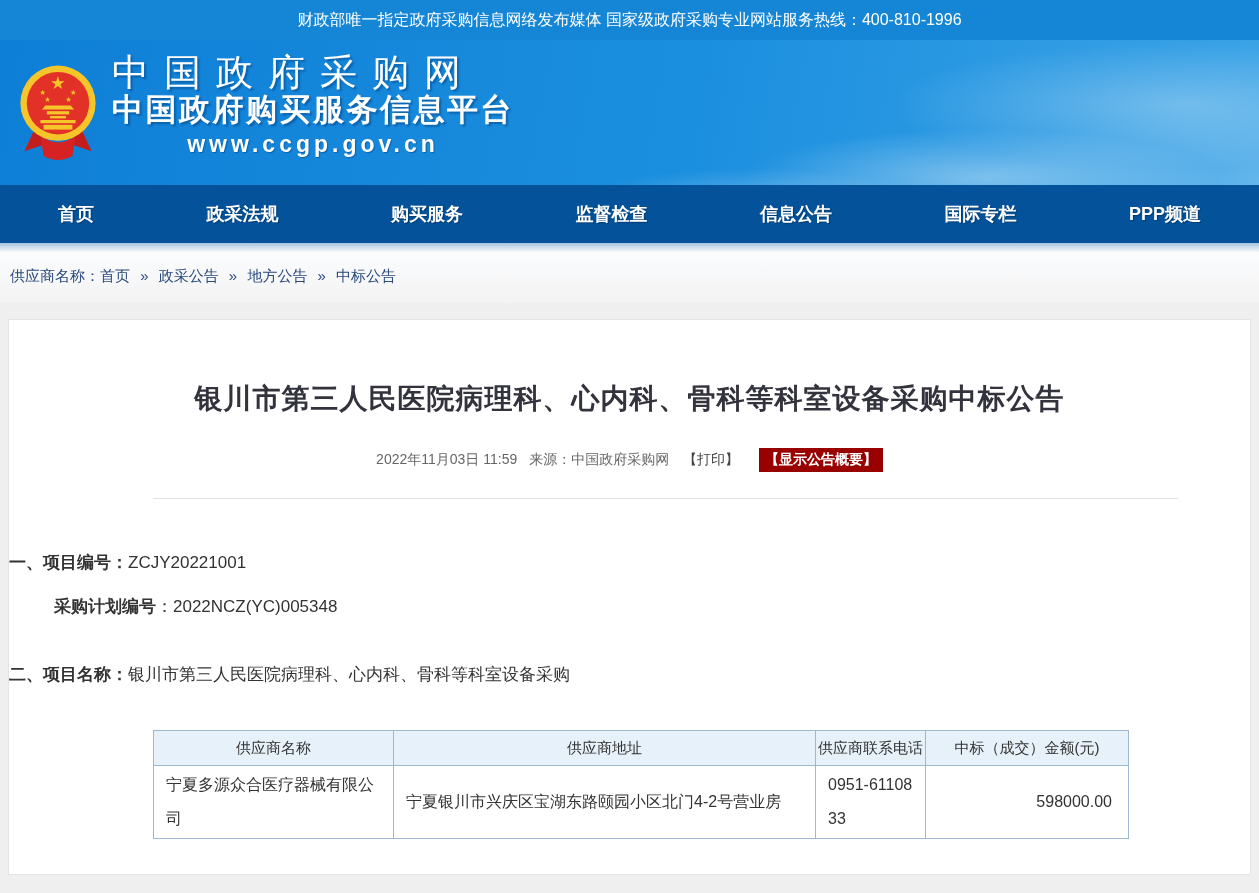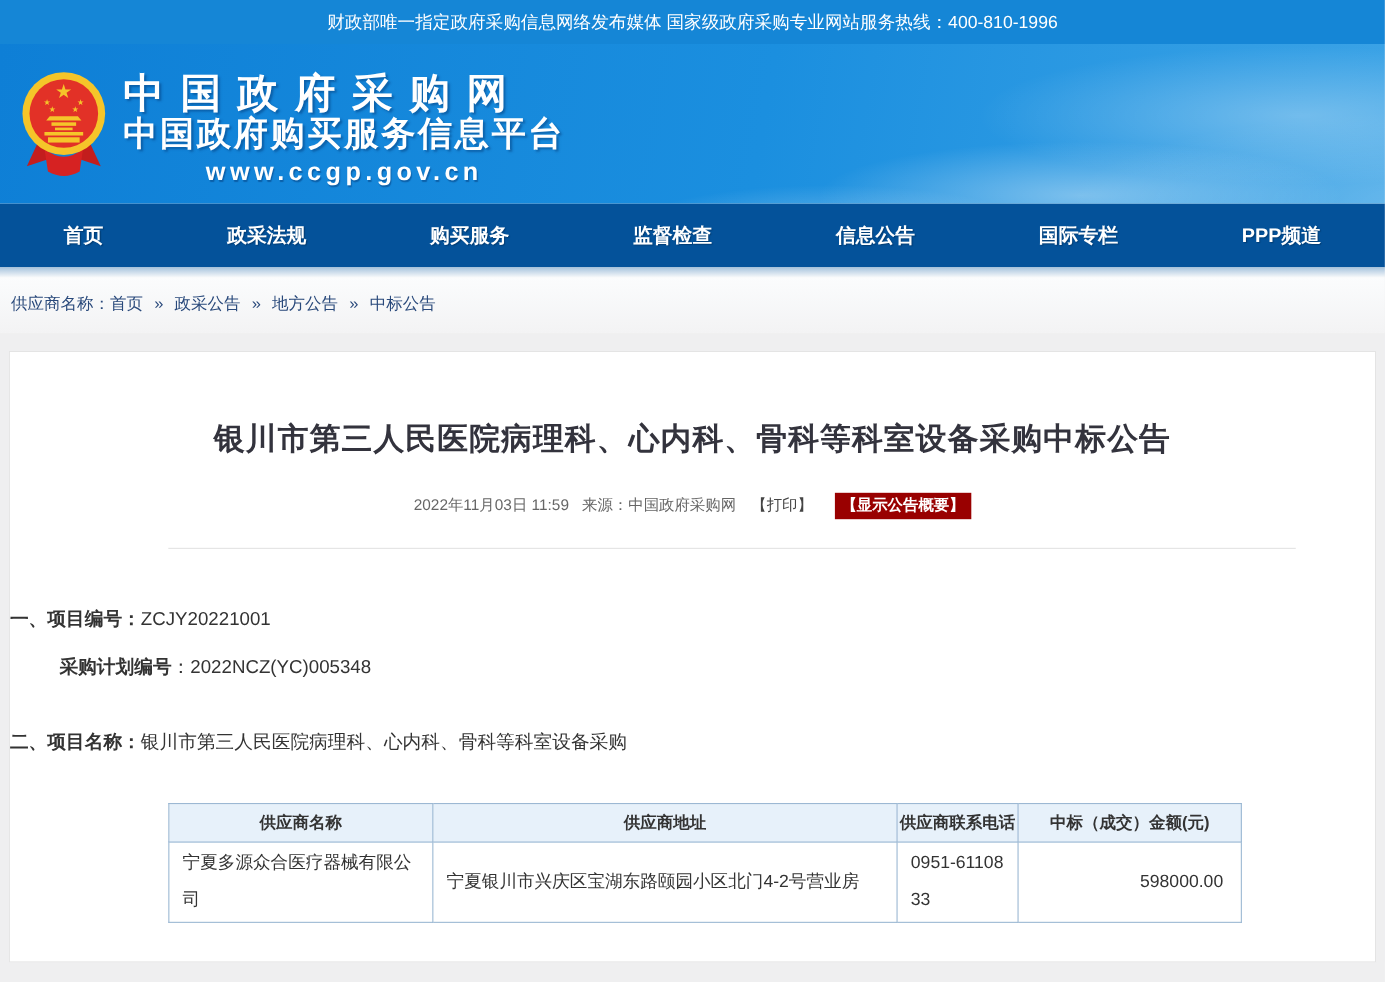--- a/index.html
+++ b/index.html
@@ -19,22 +19,22 @@
     background:
       radial-gradient(ellipse 340px 70px at 78% 95%, rgba(255,255,255,.38), rgba(255,255,255,0) 70%),
       radial-gradient(ellipse 420px 90px at 94% 45%, rgba(255,255,255,.30), rgba(255,255,255,0) 70%),
       radial-gradient(ellipse 260px 55px at 60% 115%, rgba(255,255,255,.30), rgba(255,255,255,0) 70%),
       radial-gradient(ellipse 500px 120px at 105% 100%, rgba(255,255,255,.25), rgba(255,255,255,0) 70%),
       linear-gradient(100deg,#0e7fd6 0%,#1b8fdf 55%,#3ba3e6 100%);
   }
   .logo-row { position:absolute; left:18px; top:12px; display:flex; align-items:flex-start; }
   .emblem { width:80px; height:120px; flex:none; }
   .logo-text { margin-left:14px; color:#fff; }
-  .logo-line1 { font-size:37px; font-weight:bold; letter-spacing:15px; line-height:1.12; white-space:nowrap;
-                text-shadow:2px 2px 2px rgba(0,50,110,.45);margin-top:12px; }
+  .logo-line1 { font-size:37px; font-weight:normal; letter-spacing:15px; line-height:1.12; white-space:nowrap;
+                text-shadow:2px 2px 2px rgba(0,50,110,.45); }
   .logo-line2 { font-size:31px; font-weight:bold; letter-spacing:2.5px; line-height:1.1; white-space:nowrap;
                 text-shadow:2px 2px 2px rgba(0,50,110,.45); }
   .logo-line3 { font-size:23px; font-weight:bold; letter-spacing:4px; text-align:center; margin-top:3px;
                 text-shadow:1px 1px 1px rgba(0,50,110,.45); }
 
   
   .nav {
     height:58px; background:#04529a; display:flex; align-items:center;
     justify-content:space-between; padding:0 58px;
   }
@@ -72,21 +72,21 @@
   .sec .lbl { font-weight:bold; color:#333; }
   .sec-1  { margin-top:52px; }
   .sec-1b { margin-top:20px; margin-left:45px; }
   .sec-2  { margin-top:44px; }
   .sec-3  { margin-top:50px; font-weight:bold; }
 
   
   table.award { border-collapse:collapse; table-layout:fixed; width:975px; margin:44px 0 0 144px; }
   table.award th {
     height:35px; background:#e7f1fa; border:1px solid #9cb8d3;
-    font-weight:bold; font-size:15px; color:#333; text-align:center;
+    font-weight:normal; font-size:15px; color:#333; text-align:center;
   }
   table.award td {
     border:1px solid #9cb8d3; font-size:16px; color:#333;
     padding:2px 12px; line-height:34px; vertical-align:middle;
     word-break:break-all; height:73px;
   }
   table.award td.amount { text-align:right; padding-right:16px; }
 </style>
 </head>
 <body>

